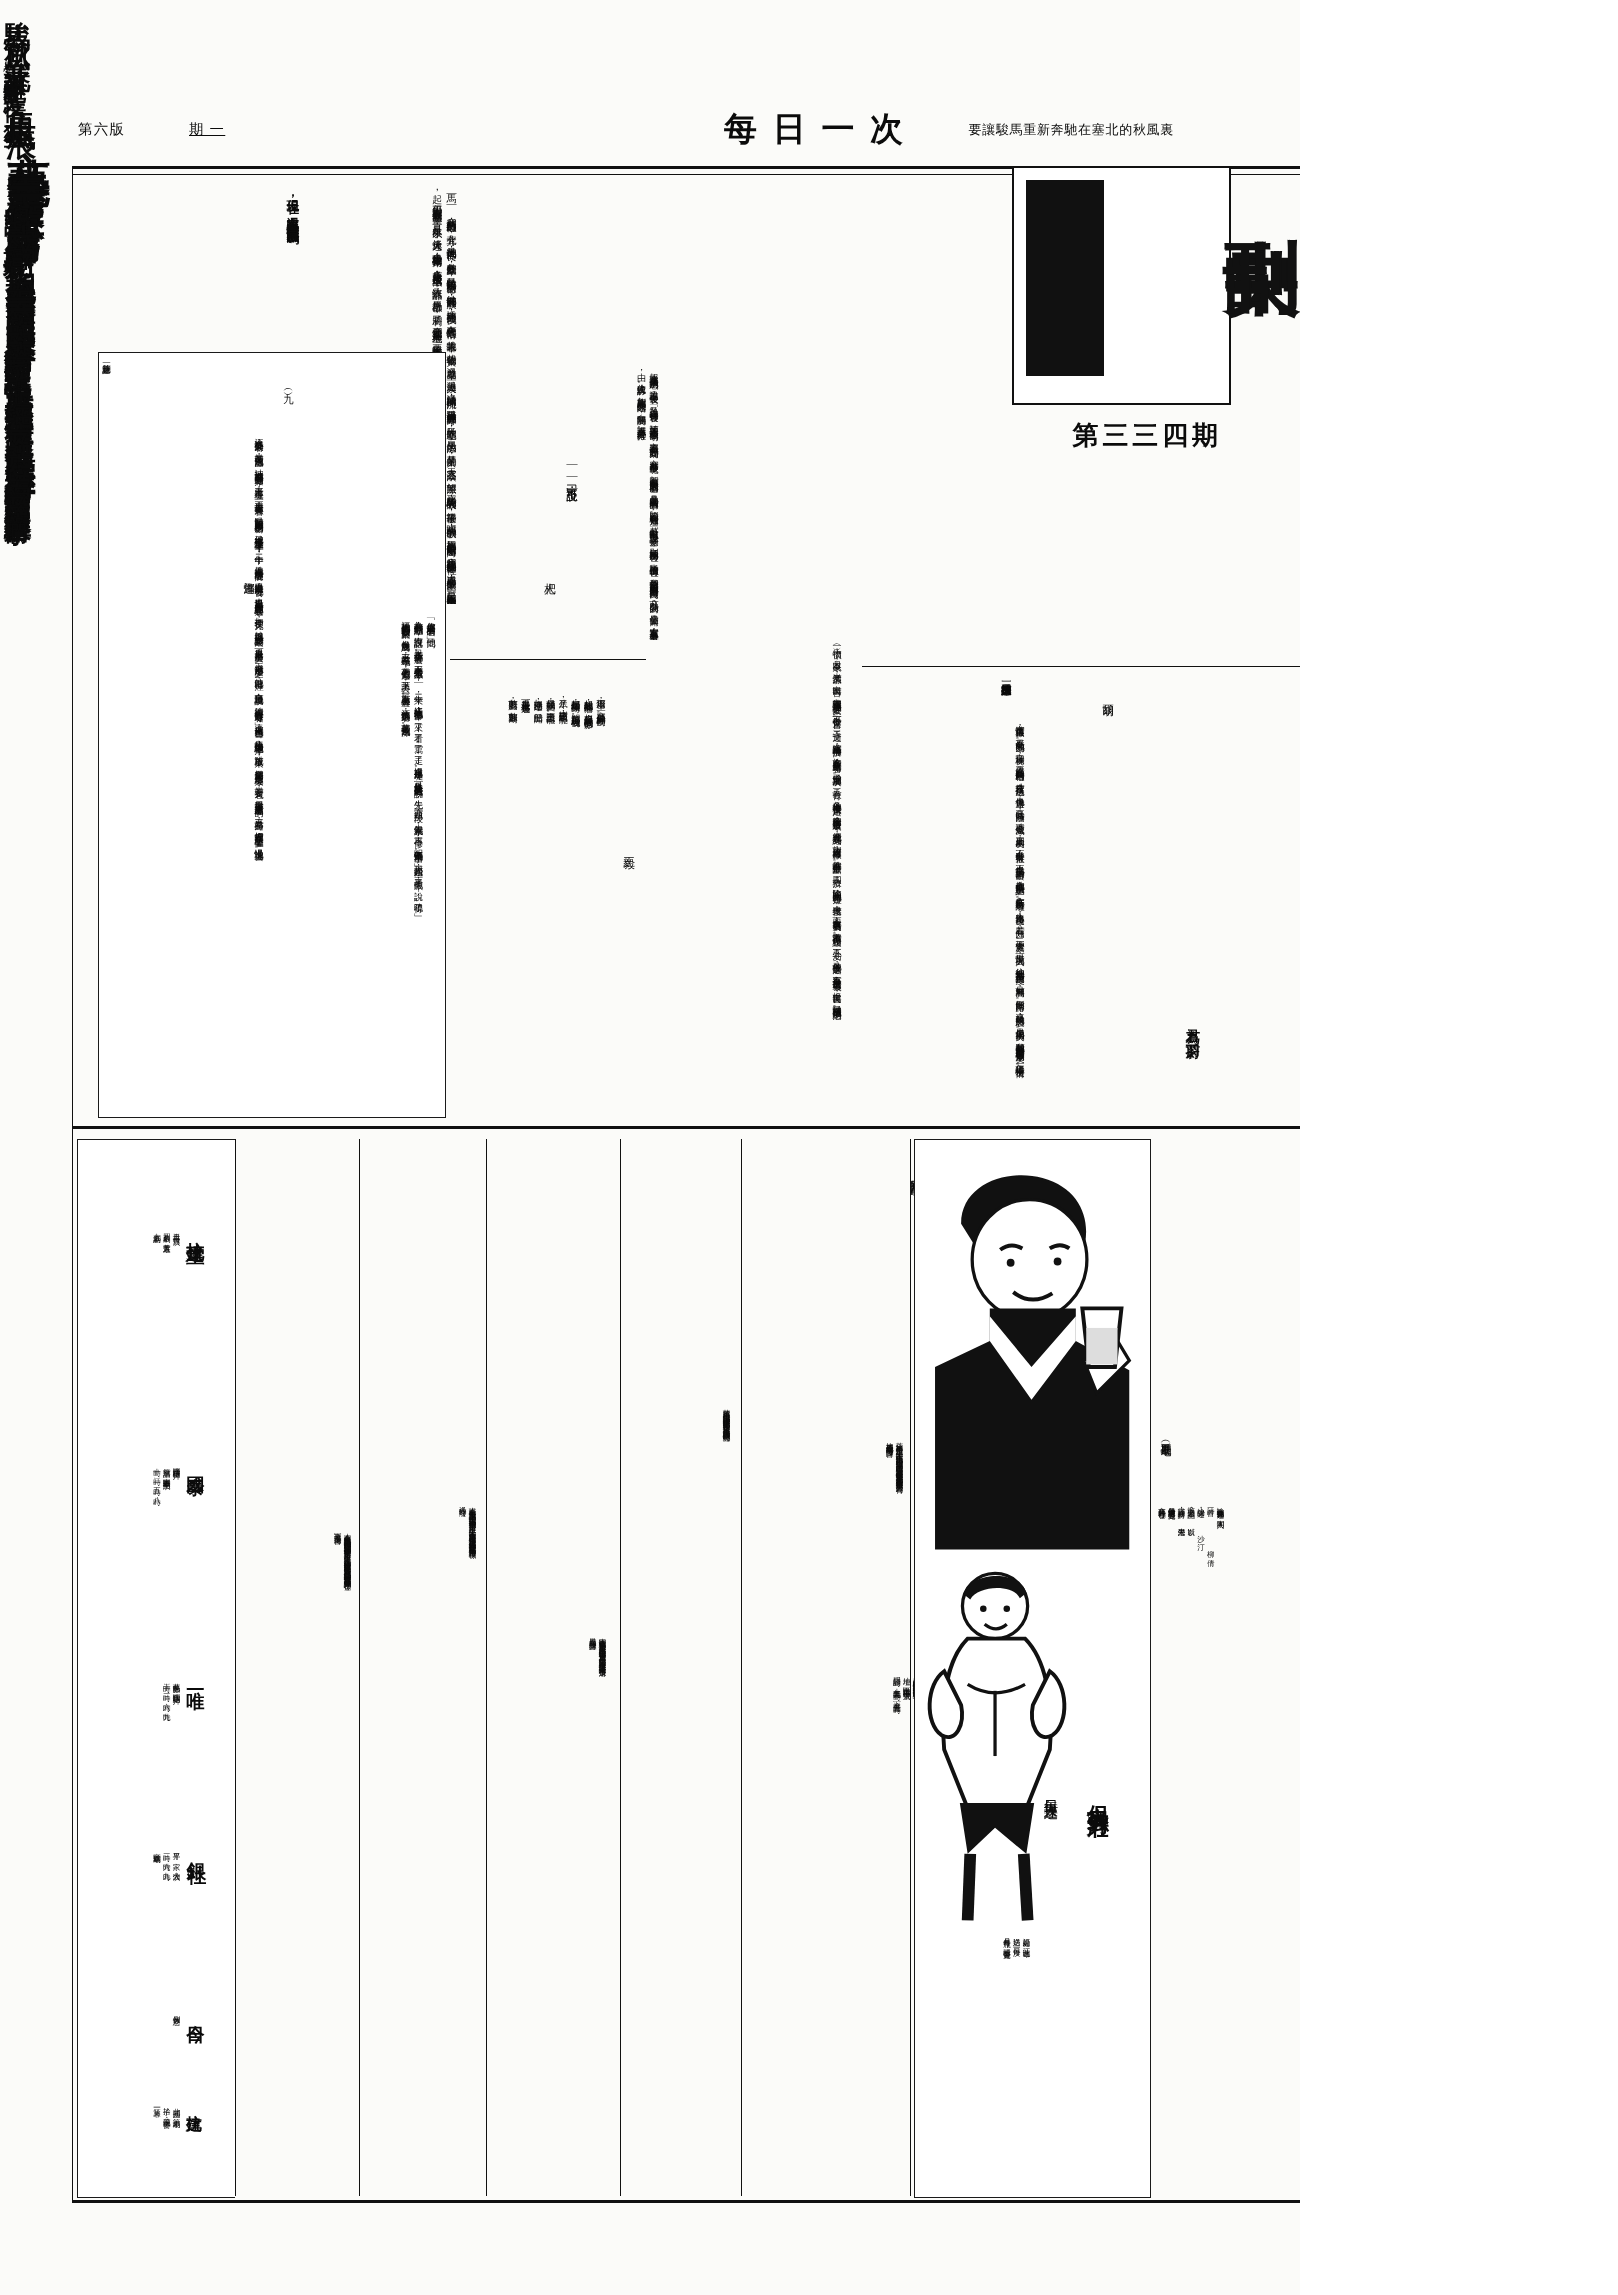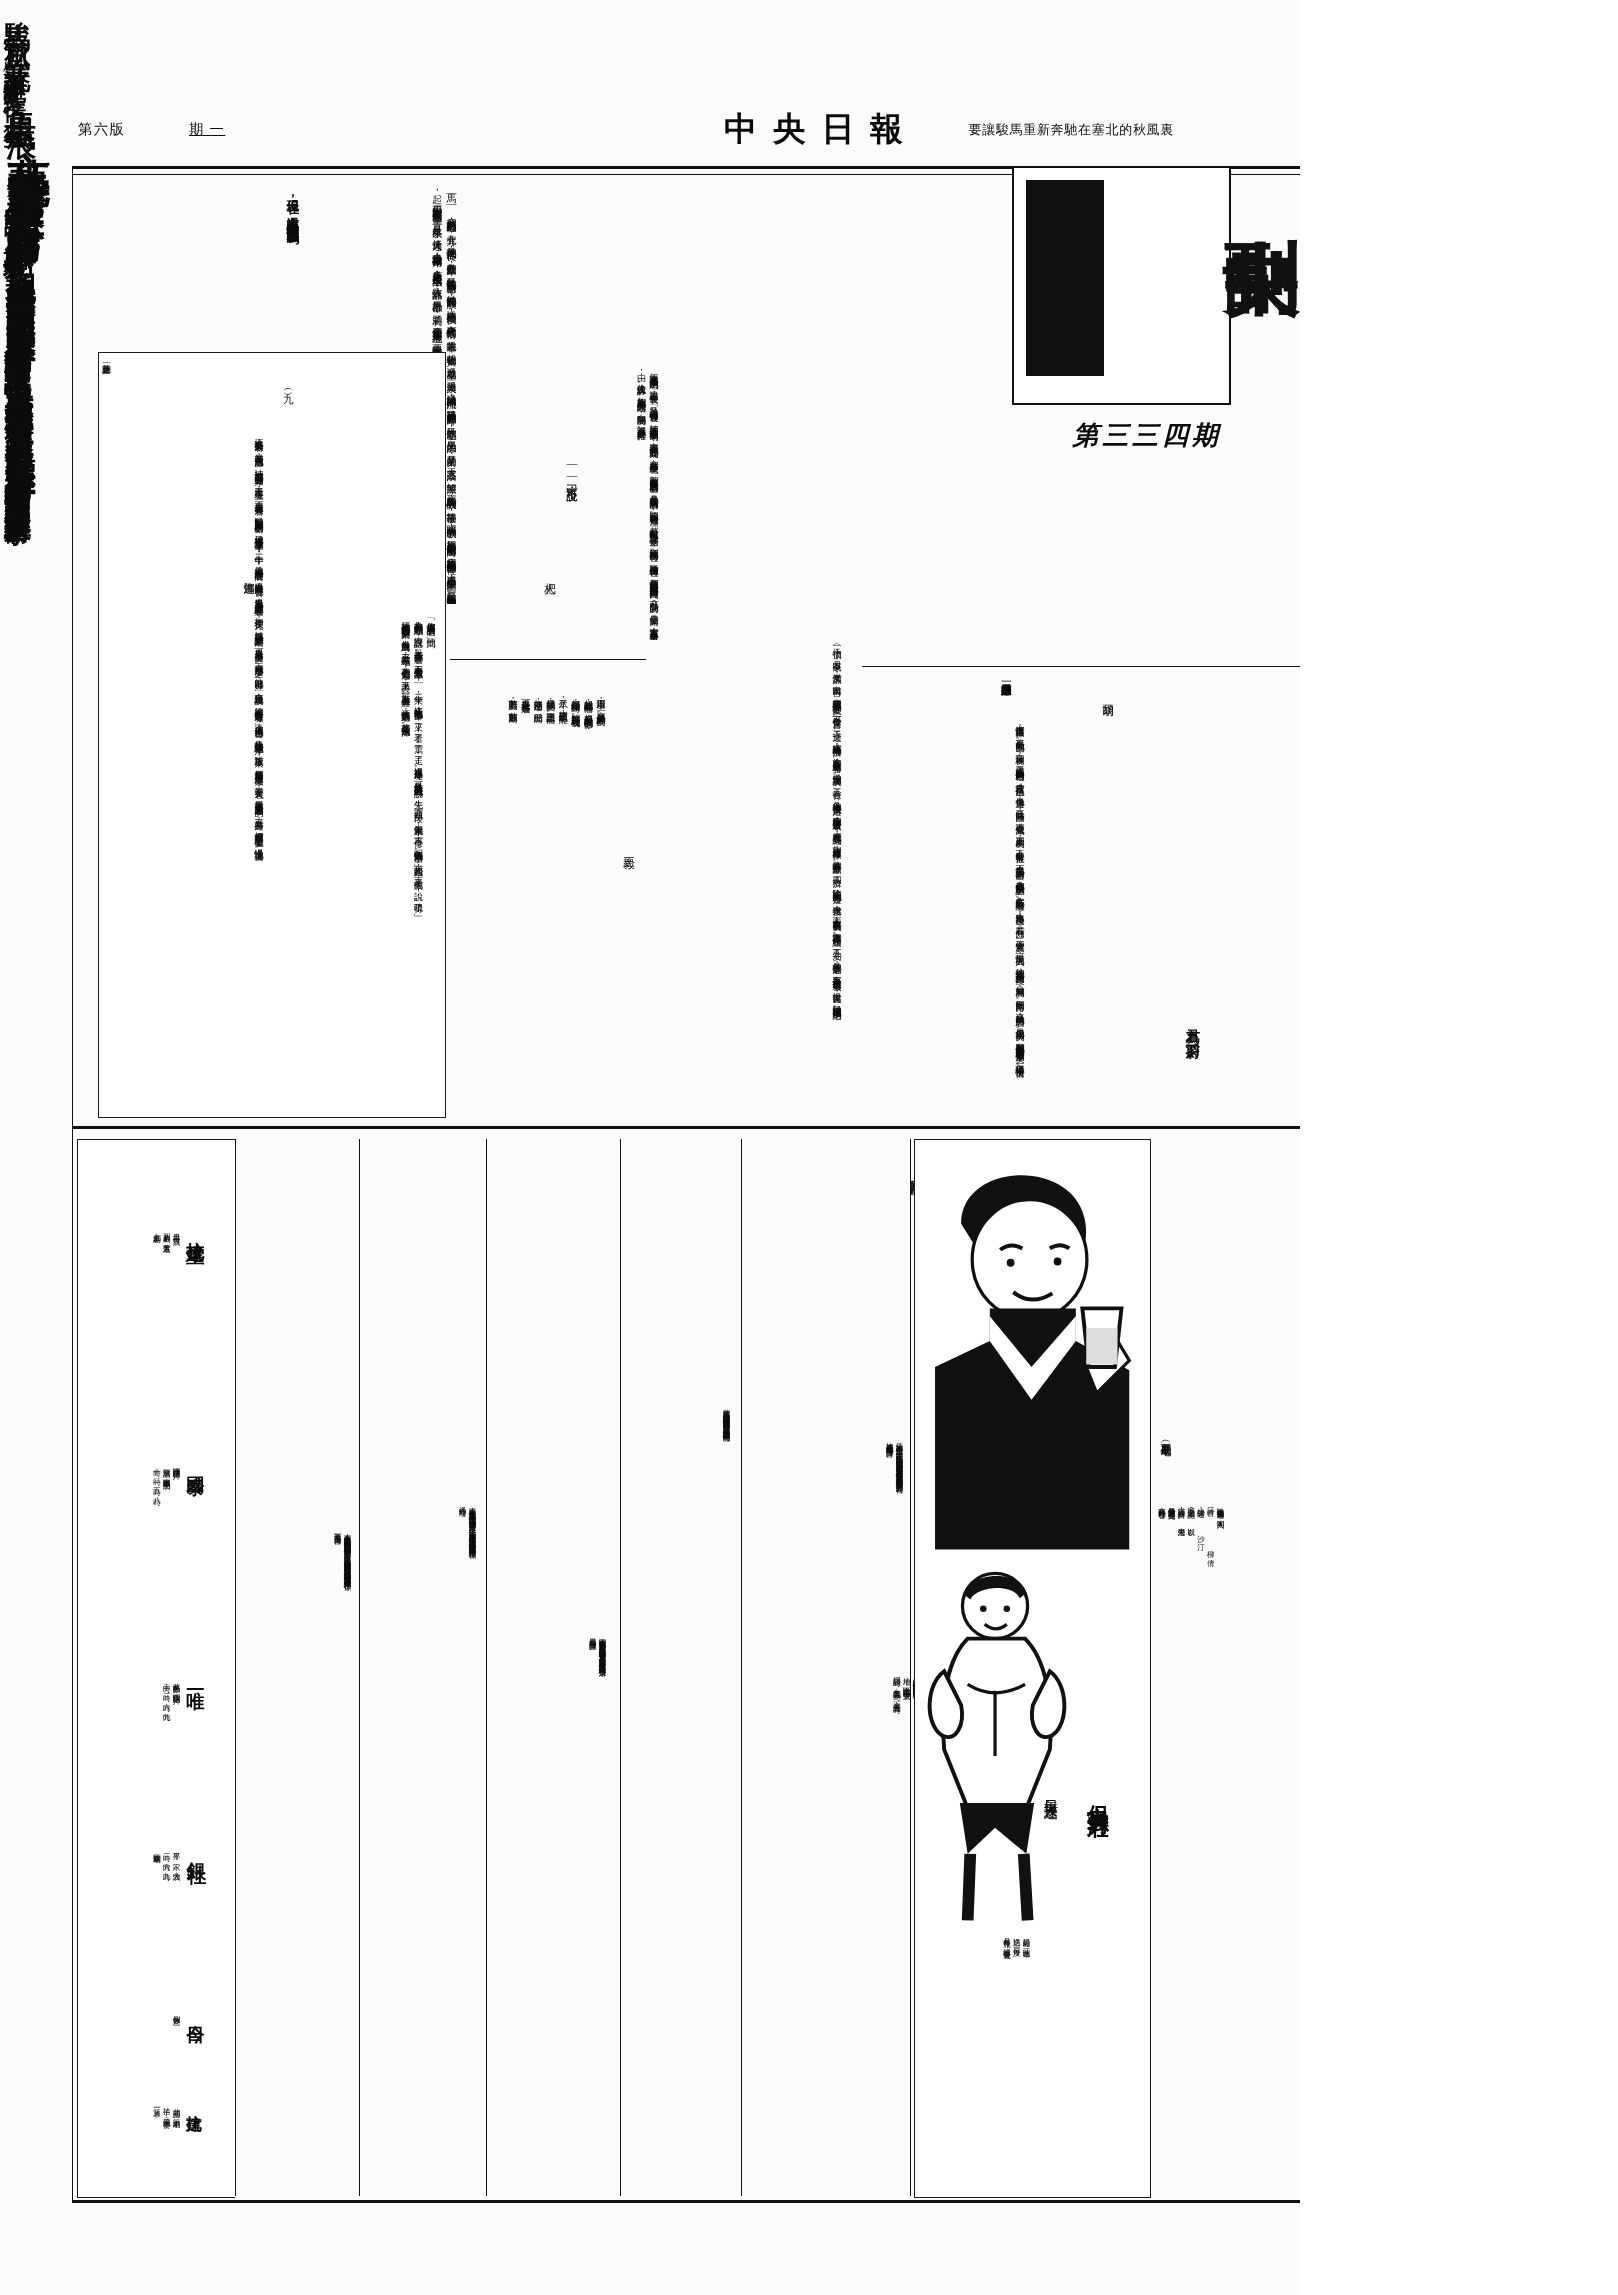--- a/index.html
+++ b/index.html
@@ -40,32 +40,32 @@
   .fig{position:absolute;}
 </style>
 </head>
 <body>
 
 <div class="page">
 
   <div class="masthead">
     <div class="mh-issue">第六版</div>
     <div class="mh-vol">期 一</div>
-    <div class="mh-title">中央日報</div>
+    <div class="mh-title">每日一次</div>
     <div class="mh-date">要讓駿馬重新奔馳在塞北的秋風裏</div>
   </div>
 
   <div class="thick" style="left:72px;top:166px;width:1469px;"></div>
   <div class="rule-h" style="left:72px;top:174px;width:1469px;"></div>
 
   <div class="logobox">
     <div class="blk"></div>
     <div class="cjk v" style="position:absolute;left:98px;top:9.1px;font-size:78px;font-weight:bold;letter-spacing:0;color:#111;">中央副刊</div>
   </div>
-  <div class="issue-no v" style="writing-mode:horizontal-tb;font-style:italic;">第三三四期</div>
+  <div class="issue-no v" style="writing-mode:horizontal-tb;">第三三四期</div>
 
   <div class="adtitle" style="right:1110px;top:196px;font-size:26px;letter-spacing:6.5px;">駿馬・秋風・塞北</div>
   <div class="v" style="right:1103px;top:574px;font-size:11.7px;">馬半</div>
   <div class="v" style="position:absolute;right:999px;top:189px;font-size:12.4px;font-weight:bold;letter-spacing:1.3px;height:170px;">但現在，還有駿馬奔馳著塞北的秋風嗎？</div>
   <div class="col" style="right:842px;top:186px;width:274px;height:418px;">馬——我們所熟悉的牲口，在北方，牠是人們的良伴，在塞外的草原，牠是遊牧民族的生命。牠有健壯的四肢，有矯捷的步伐，有忠實的性情；牠載著人，載著貨物，越過戈壁，越過大漠，踏過結冰的河流，踏過長滿青草的原野。秋天的塞北，風是涼的，草是黃的，天高雲淡，一望無際，那些騎著馬的牧人，揚著鞭子，唱著粗獷的歌，把馬群趕向遠處的山崗。我曾經在那樣的季節裡，看過那樣的景象，那是一幅永不褪色的圖畫。如今想起，仍覺胸中有一股豪氣在激盪。可是八年以來，烽火連天，多少駿馬被徵作軍用，多少草原被踐踏成焦土，牧人流離，馬群星散。勝利了，我們要重建那片土地，要讓駿馬重新奔馳在塞北的秋風裏，要讓牧歌重新在草原上響起。這不只是一個詩人的夢，這是每一個中國人應有的志願。</div>
 
   <div class="adtitle" style="right:747px;top:366px;font-size:22px;letter-spacing:3.9px;">讀報雜記</div>
   <div class="v" style="position:absolute;right:721px;top:457px;font-size:11px;">——「不可說」・「不可說」——</div>
   <div class="v" style="position:absolute;right:744px;top:574px;font-size:11.7px;">杷人</div>
   <div class="col colsm" style="right:640px;top:366px;width:85px;height:274px;">報上說某某會議的消息，說是「不便發表」，又說是「容後補行發表」。讀報的人看了這樣的字句，心裏總不免起一點疑問：究竟有什麼不便呢？新聞自由是民主政治的基石，凡是與國民有關的事，國民都有權利知道。若是動輒以「不可說」三字搪塞，則報紙的功用何在？輿論的價值何在？我們希望當局以坦白的態度對待國民，凡可以公開的，儘量公開；實在有軍事機密者，亦當說明理由，使人民諒解。如此則政府與人民之間，自無隔閡，國事亦必易於推行。</div>

